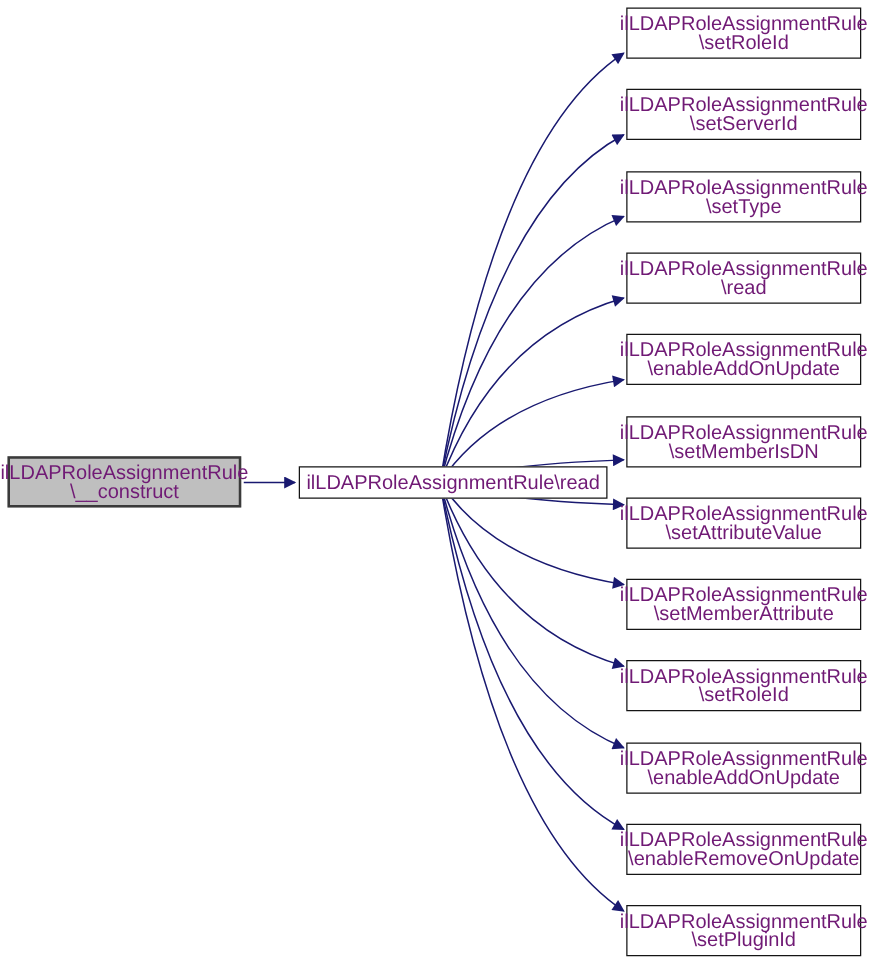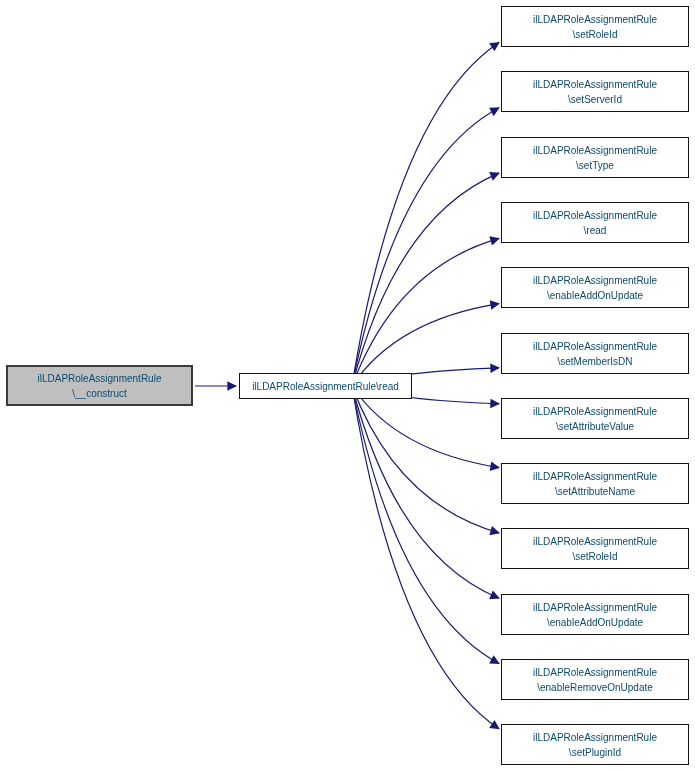--- a/index.html
+++ b/index.html
@@ -19,23 +19,23 @@
   }
   .node {
     position: absolute;
     z-index: 2;
     box-sizing: border-box;
     display: flex;
     flex-direction: column;
     justify-content: center;
     align-items: center;
     text-align: center;
-    font-size: 10px;
+    font-size: 16px;
     line-height: 15px;
-    color: #0c4a6e;
+    color: #701a75;
     background: #ffffff;
     border: 1px solid #141414;
     white-space: nowrap;
     cursor: pointer;
   }
   .node.root {
     background: #bfbfbf;
     border: 2px solid #3a3a3a;
     cursor: default;
   }
@@ -66,21 +66,21 @@
         <path d="M 352 386 Q 396.1 608.0 499 663.5" fill="none" stroke="#191970" stroke-width="1.2" marker-end="url(#arrowhead)"></path>
         <path d="M 352 386 Q 396.1 660.2 499 728.8" fill="none" stroke="#191970" stroke-width="1.2" marker-end="url(#arrowhead)"></path>
       </g>
   </svg>
 
   <div class="node root" id="node-root" style="left:6px; top:365px; width:187px; height:41px;">
     <span class="lbl">ilLDAPRoleAssignmentRule</span>
     <span class="lbl">\__construct</span>
   </div>
 
-  <div class="node mid" id="node-mid" style="left:239px; top:373px; width:173px; height:26px;">
+  <div class="node mid" id="node-mid" style="left:239px; top:373px; width:247px; height:26px;">
     <span class="lbl">ilLDAPRoleAssignmentRule\read</span>
   </div>
 
 <div class="node" style="left: 501px; top: 6px; width: 188px; height: 41px;">
       <span class="lbl">ilLDAPRoleAssignmentRule</span>
       <span class="lbl">\setRoleId</span>
     </div>
     <div class="node" style="left: 501px; top: 71px; width: 188px; height: 41px;">
       <span class="lbl">ilLDAPRoleAssignmentRule</span>
       <span class="lbl">\setServerId</span>
@@ -100,21 +100,21 @@
     <div class="node" style="left: 501px; top: 333px; width: 188px; height: 41px;">
       <span class="lbl">ilLDAPRoleAssignmentRule</span>
       <span class="lbl">\setMemberIsDN</span>
     </div>
     <div class="node" style="left: 501px; top: 398px; width: 188px; height: 41px;">
       <span class="lbl">ilLDAPRoleAssignmentRule</span>
       <span class="lbl">\setAttributeValue</span>
     </div>
     <div class="node" style="left: 501px; top: 463px; width: 188px; height: 41px;">
       <span class="lbl">ilLDAPRoleAssignmentRule</span>
-      <span class="lbl">\setAttributeName</span>
+      <span class="lbl">\setMemberAttribute</span>
     </div>
     <div class="node" style="left: 501px; top: 528px; width: 188px; height: 41px;">
       <span class="lbl">ilLDAPRoleAssignmentRule</span>
       <span class="lbl">\setRoleId</span>
     </div>
     <div class="node" style="left: 501px; top: 594px; width: 188px; height: 41px;">
       <span class="lbl">ilLDAPRoleAssignmentRule</span>
       <span class="lbl">\enableAddOnUpdate</span>
     </div>
     <div class="node" style="left: 501px; top: 659px; width: 188px; height: 41px;">

